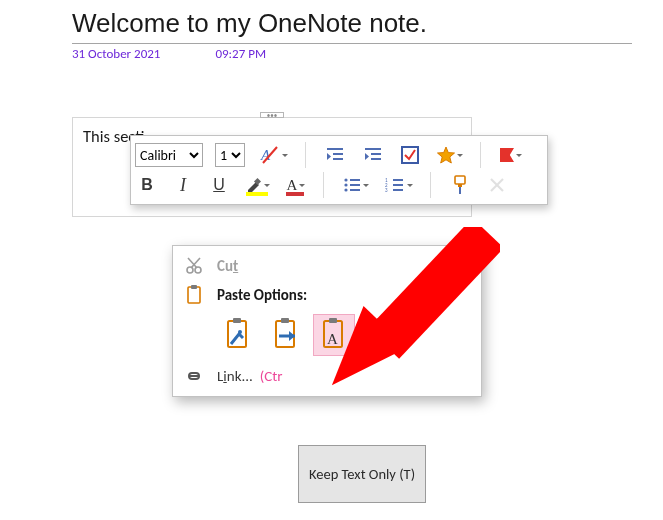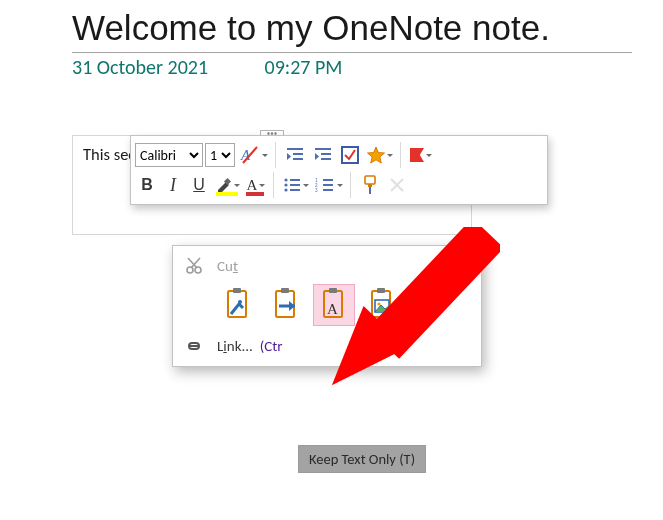--- a/index.html
+++ b/index.html
@@ -9,35 +9,35 @@
     height: 520px;
     background: #ffffff;
     font-family: "Segoe UI", Calibri, Arial, sans-serif;
     overflow: hidden;
     position: relative;
   }
   .page {
     padding: 0 0 0 72px;
   }
   .title {
-    font-size: 35px;
+    font-size: 26px;
     font-weight: 300;
     font-family: "Calibri Light","Segoe UI Light",Arial,sans-serif;
     color: #1a1a1a;
     padding-top: 8px;
   }
   .divider {
     border: none;
     border-top: 1px solid #a5a5a5;
     margin: 4px 0 2px 0;
     width: 560px;
   }
   .meta {
-    color: #0f766e;
-    font-size: 20px;
+    color: #6d28d9;
+    font-size: 13px;
   }
   .meta span:first-child { margin-right: 52px; }
   .note-body {
     margin-top: 56px;
     width: 400px;
     border: 1px solid #d6d6d6;
     padding: 8px 10px 70px 10px;
     font-size: 16.5px;
     font-family: Calibri, Arial, sans-serif;
     color: #1a1a1a;
@@ -51,21 +51,21 @@
   
   .fmt {
     position: absolute;
     left: 130px; top: 135px;
     background: #ffffff;
     border: 1px solid #c2c2c2;
     box-shadow: 2px 4px 8px rgba(0,0,0,.22);
     padding: 4px;
     width: 418px;
   }
-  .row { display:flex; align-items:center; gap:2px; height:30px; }
+  .row { display:flex; align-items:center; gap:12px; height:30px; }
   .sep { width:1px; background:#dadada; margin:2px 4px; align-self:stretch; }
   .sel {
     font-family: Calibri, Arial, sans-serif;
     font-size: 14px;
     border:1px solid #a7a7a7; height:24px; background:#fff;
   }
   .sel.font { width:68px; }
   .sel.size { width:30px; }
   .btn {
     height:26px; min-width:24px;
@@ -95,50 +95,50 @@
     border:1px solid #c2c2c2;
     box-shadow: 3px 5px 12px rgba(0,0,0,.28);
     padding:6px 0;
     font-size:15px;
   }
   .mrow {
     display:flex; align-items:center; gap:12px;
     padding:5px 16px 5px 10px;
     color:#3a3a3a;
   }
-  .mrow.dis { color:#a0a0a0; }
+  .mrow.dis { color:#a0a0a0;font-weight:bold; }
   .mrow .mi { width:22px; display:flex; justify-content:center; }
   .mrow .lbl u { text-decoration:underline; }
   .hdr { font-weight:700; color:#1a1a1a; }
   .paste-opts {
     display:flex; gap:6px; padding:4px 0 6px 44px;
   }
   .popt {
     width:42px; height:42px;
     display:flex; align-items:center; justify-content:center;
   }
   .popt.sel { background:#fbd6e4; border:1px solid #f1a8c2;}
   
   .tip {
     position:absolute;
     left:298px; top:445px;
-    background:#a3a3a3;
+    background:#e5e5e5;
     border:1px solid #9b9b9b;
-    padding:4px 10px;
+    padding:19px 10px;
     font-size:14.5px;
     color:#2a2a2a;
   }
   
   .arrow {
     position:absolute;
     left:322px; top:227px;
     width:178px; height:178px;
     pointer-events:none;
   }
-  .kbd { color:#4c1d95; }
+  .kbd { color:#ec4899; }
 </style>
 </head>
 <body>
 
 <div class="page">
   <div class="title">Welcome to my OneNote note.</div>
   <hr class="divider">
   <div class="meta">
     <span>31 October 2021</span>
     <span>09:27 PM</span>
@@ -251,20 +251,29 @@
     <span class="mi">
       <svg width="18" height="18">
           <circle cx="5" cy="13" r="3" fill="none" stroke="#9c9c9c" stroke-width="1.6"></circle>
           <circle cx="13" cy="13" r="3" fill="none" stroke="#9c9c9c" stroke-width="1.6"></circle>
           <line x1="6" y1="11" x2="15" y2="1" stroke="#9c9c9c" stroke-width="1.6"></line>
           <line x1="12" y1="11" x2="3" y2="1" stroke="#9c9c9c" stroke-width="1.6"></line>
         </svg>
     </span>
     <span class="lbl"><span>Cu</span><u>t</u></span>
   </div>
+  <div class="mrow">
+    <span class="mi">
+      <svg width="18" height="20">
+          <rect x="3" y="2" width="12" height="16" rx="1" fill="none" stroke="#d97b00" stroke-width="1.6"></rect>
+          <rect x="6" y="0" width="6" height="4" rx="1" fill="#7a7a7a"></rect>
+        </svg>
+    </span>
+    <span class="lbl hdr">Paste Options:</span>
+  </div>
   <div class="paste-opts">
     <div class="popt">
       <svg width="30" height="34">
           <rect x="5" y="3" width="18" height="26" rx="1.5" fill="none" stroke="#d97b00" stroke-width="2"></rect>
           <rect x="10" y="0" width="8" height="5" rx="1" fill="#7a7a7a"></rect>
           <path d="M8 26 L16 16 L20 20" fill="none" stroke="#2f6db3" stroke-width="3"></path>
           <circle cx="17" cy="14" r="2" fill="#2f6db3"></circle>
         </svg>
     </div>
     <div class="popt">

